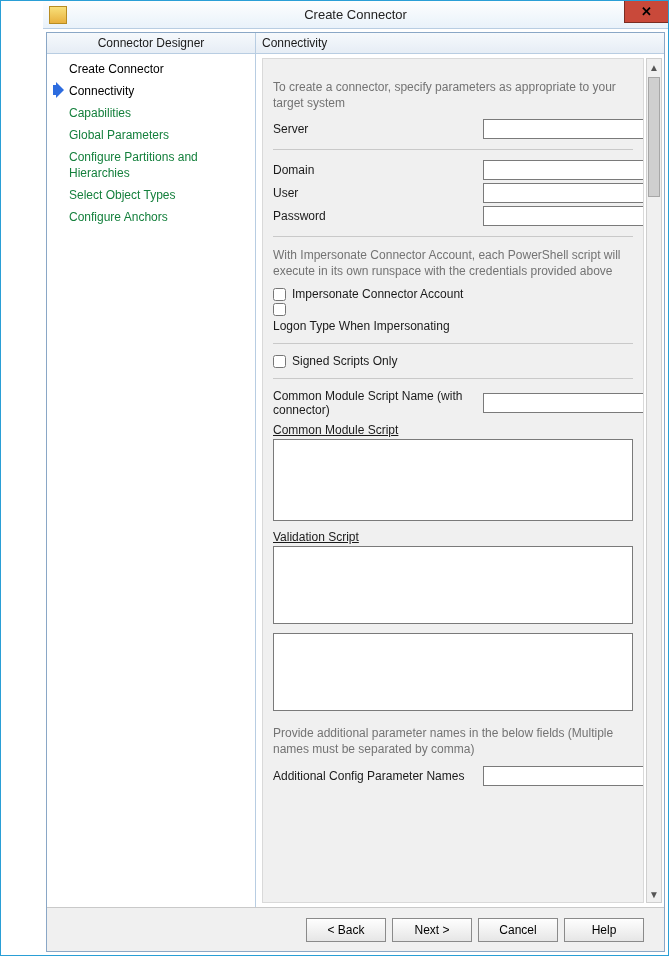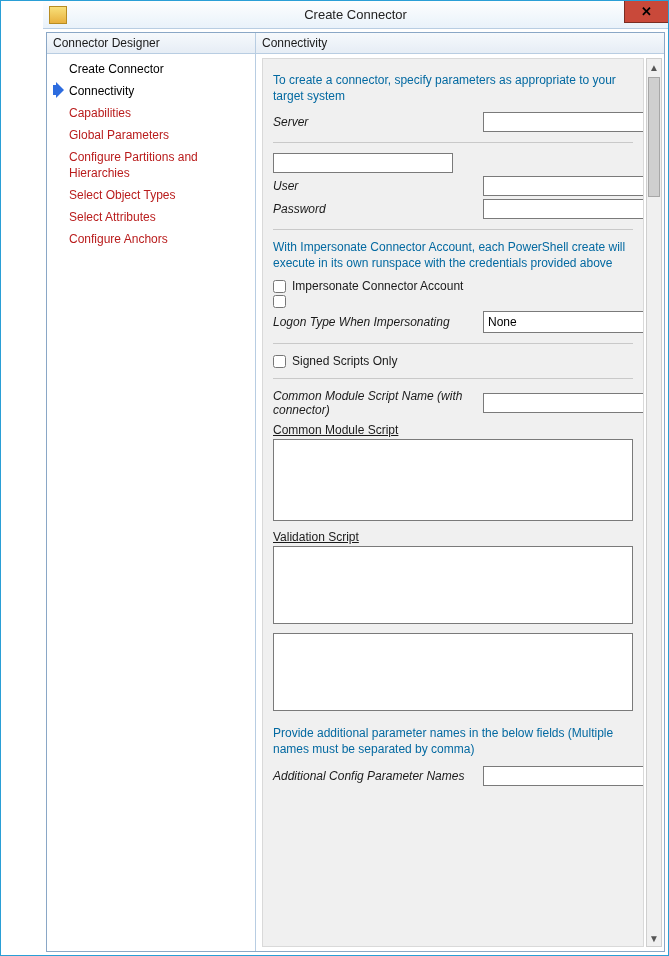--- a/index.html
+++ b/index.html
@@ -6,36 +6,36 @@
   html, body { width: 669px; height: 956px; font-family: "Segoe UI", Tahoma, sans-serif; font-size: 12px; color: #1a1a1a; background: #fff; }
   .window { width: 669px; height: 956px; border: 1px solid #2a9fd6; display: flex; flex-direction: column; background: #fff; padding-left: 42px; }
   .titlebar { height: 28px; background: linear-gradient(#fdfefe,#e9f2fa); display: flex; align-items: center; position: relative; border-bottom: 1px solid #b8cde2; }
   .titlebar .app-icon { width: 18px; height: 18px; margin-left: 6px; background: linear-gradient(#f8e07a,#e8b13e); border: 1px solid #b88d22; }
   .titlebar .title { position: absolute; left: 50%; transform: translateX(-50%); font-size: 13px; color: #222; }
   .titlebar .close-btn { position: absolute; right: 0; top: 0; width: 44px; height: 22px; background: #c9493a; color: #000; display: flex; align-items: center; justify-content: center; font-size: 13px; font-weight: bold; border-left: 1px solid #7a2d23; border-bottom: 1px solid #7a2d23; }
   .body { flex: 1 1 auto; display: flex; flex-direction: column; border: 1px solid #8aa7c6; margin: 3px; }
   .cols { display: flex; flex: 1 1 auto; min-height: 0; }
   .sidebar { width: 208px; display: flex; flex-direction: column; border-right: 0; }
   .panel-header { background: linear-gradient(#f6f9fc,#e6edf5); border-bottom: 1px solid #b8cde2; padding: 3px 6px; font-size: 12px; color: #1a1a1a; }
-  .sidebar .panel-header { border-right: 0; }
+  .sidebar .panel-header { border-right: 0; text-align: center; }
   .sidebar-items { padding: 4px 2px; }
-  .sidebar-items .item { display: flex; align-items: center; padding: 3px 2px 3px 20px; line-height: 16px; color: #b91c1c; position: relative; }
+  .sidebar-items .item { display: flex; align-items: center; padding: 3px 2px 3px 20px; line-height: 16px; color: #15803d; position: relative; }
   .sidebar-items .item.bold { color: #000; font-weight: normal; }
   .sidebar-items .item.current::before { content: ""; position: absolute; left: 4px; top: 5px; width: 10px; height: 10px; background: linear-gradient(90deg,#2d6cdf 30%, transparent 30%); }
   .sidebar-items .item.current::after { content: ""; position: absolute; left: 7px; top: 2px; width: 0; height: 0; border-top: 8px solid transparent; border-bottom: 8px solid transparent; border-left: 8px solid #2d6cdf; }
   .main { flex: 1 1 auto; display: flex; flex-direction: column; border-left: 1px solid #b8cde2; min-height:0;}
   .content-wrap { flex: 1 1 auto; position: relative; overflow: hidden; }
   .content { position: absolute; left: 6px; right: 20px; top: 4px; bottom: 4px; overflow: hidden; background: #f0f0f0; border: 1px solid #d9d9d9; padding: 10px 10px 10px 10px; }
   .scrollbar { position: absolute; right: 2px; top: 4px; bottom: 4px; width: 16px; background: #f0f0f0; border: 1px solid #cfcfcf; display: flex; flex-direction: column; justify-content: space-between; }
   .scrollbar .arrow { height: 16px; display: flex; align-items: center; justify-content: center; color: #555; font-size: 10px; }
   .scrollbar .thumb { position: absolute; left: 1px; right: 1px; top: 18px; height: 120px; background: #cfcfcf; border: 1px solid #a7a7a7; }
-  .section-text { color: #0369a1; line-height: 1.3; margin: 4px 0 8px 0; }
+  .section-text { color: #737373; line-height: 1.3; margin: 11px 0 8px 0; }
   .hr { border: none; border-top: 1px solid #c9c9c9; margin: 10px 0; }
   .row { display: flex; align-items: center; margin: 3px 0; }
-  .row .lbl { flex: 0 0 210px; color: #1a1a1a; font-style: italic; }
+  .row .lbl { flex: 0 0 210px; color: #1a1a1a; }
   .row input[type="text"], .row input[type="password"] { flex: 0 0 180px; height: 20px; border: 1px solid #7a7a7a; background: #fff; font-size: 12px; padding: 0 4px; }
   .row select { flex: 0 0 184px; height: 22px; border: 1px solid #7a7a7a; background: #fff; font-size: 12px; }
   .chk-row { display: flex; align-items: center; margin: 2px 0; }
   .chk-row input[type="checkbox"] { width: 13px; height: 13px; margin-right: 6px; }
   .field-block { margin-top: 6px; text-decoration: underline; }
   .field-block .lbl { margin-bottom: 2px; color: #1a1a1a; }
   .textarea { width: 100%; height: 82px; border: 1px solid #7a7a7a; background: #fff; resize: none; }
   .textarea.tall { height: 78px; }
   .buttonbar { height: 44px; background: #f0f0f0; border-top: 1px solid #c9c9c9; display: flex; align-items: center; justify-content: flex-end; gap: 6px; padding: 0 20px; }
   .buttonbar button { width: 80px; height: 24px; border: 1px solid #8a8a8a; background: linear-gradient(#fefefe,#e6e6e6); font-size: 12px; color: #000; }
@@ -70,68 +70,63 @@
           <div class="item">
               <span>Global Parameters</span>
             </div>
           <div class="item">
               <span>Configure Partitions and Hierarchies</span>
             </div>
           <div class="item">
               <span>Select Object Types</span>
             </div>
           <div class="item">
-              <span>Select Attributes</span>
-            </div>
-          <div class="item">
               <span>Configure Anchors</span>
             </div>
         </div>
       </div>
 
       <div class="main">
         <div class="panel-header">Connectivity</div>
         <div class="content-wrap">
           <div class="content">
 
             <p class="section-text">To create a connector, specify parameters as appropriate to your target system</p>
 
             <div class="row">
               <span class="lbl">Server</span>
               <input type="text" value="" style="">
             </div>
             <hr class="hr">
 
             <div class="row">
+              <span class="lbl">Domain</span>
               <input type="text" value="" style="">
             </div>
             <div class="row">
               <span class="lbl">User</span>
               <input type="text" value="" style="">
             </div>
             <div class="row">
               <span class="lbl">Password</span>
               <input type="password" value="" style="">
             </div>
             <hr class="hr">
 
-            <p class="section-text">With Impersonate Connector Account, each PowerShell create will execute in its own runspace with the credentials provided above</p>
+            <p class="section-text">With Impersonate Connector Account, each PowerShell script will execute in its own runspace with the credentials provided above</p>
 
             <div class="chk-row">
               <input type="checkbox" style="">
               <span>Impersonate Connector Account</span>
             </div>
             <div class="chk-row">
               <input type="checkbox" style="">
             </div>
             <div class="row">
               <span class="lbl">Logon Type When Impersonating</span>
-              <select>
-                <option>None</option>
-              </select>
             </div>
             <hr class="hr">
 
             <div class="chk-row">
               <input type="checkbox" style="">
               <span>Signed Scripts Only</span>
             </div>
             <hr class="hr">
 
             <div class="row">
@@ -165,14 +160,20 @@
           <div class="scrollbar">
             <div class="arrow">▲</div>
             <div class="thumb"></div>
             <div class="arrow">▼</div>
           </div>
         </div>
       </div>
 
     </div>
 
+    <div class="buttonbar">
+      <button>&lt;  Back</button>
+      <button>Next  &gt;</button>
+      <button>Cancel</button>
+      <button>Help</button>
+    </div>
   </div>
 </div>
 
 </body></html>

